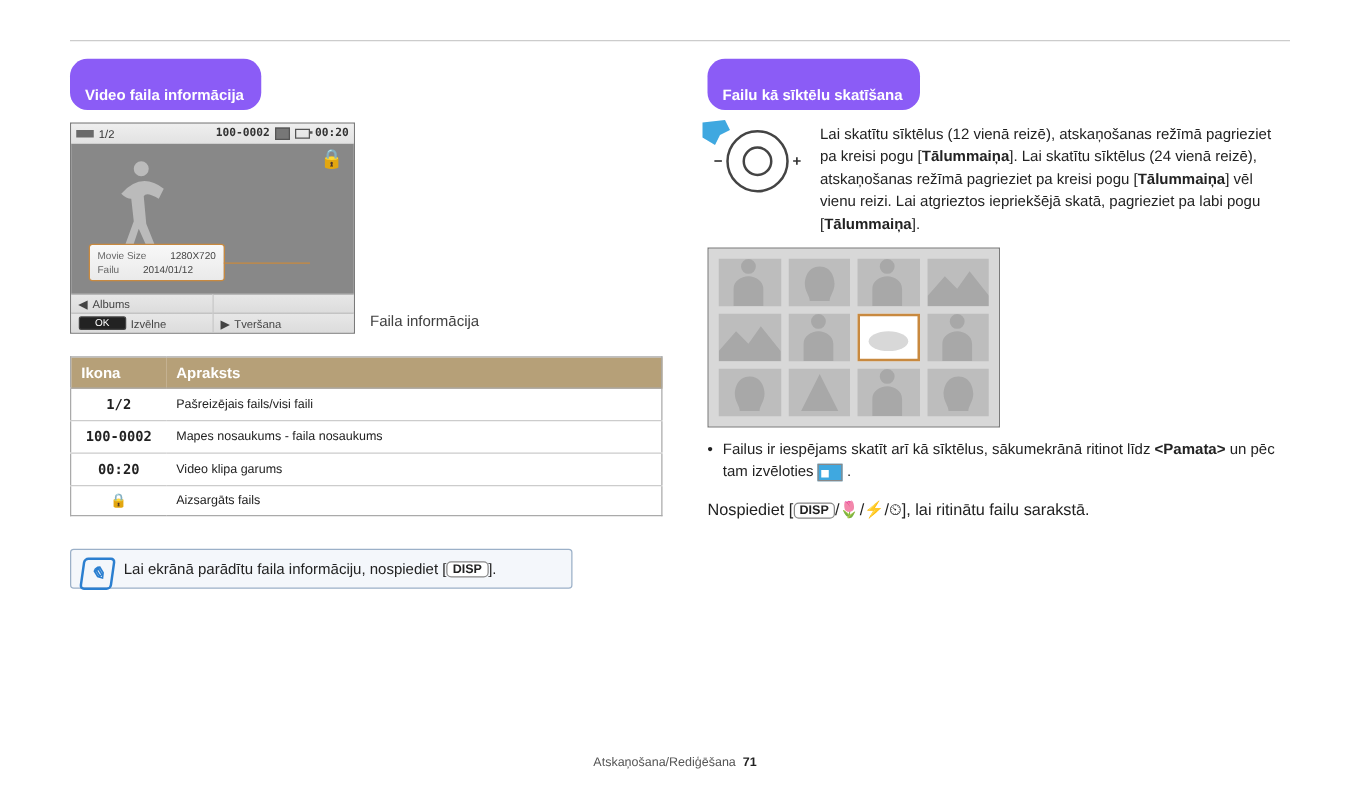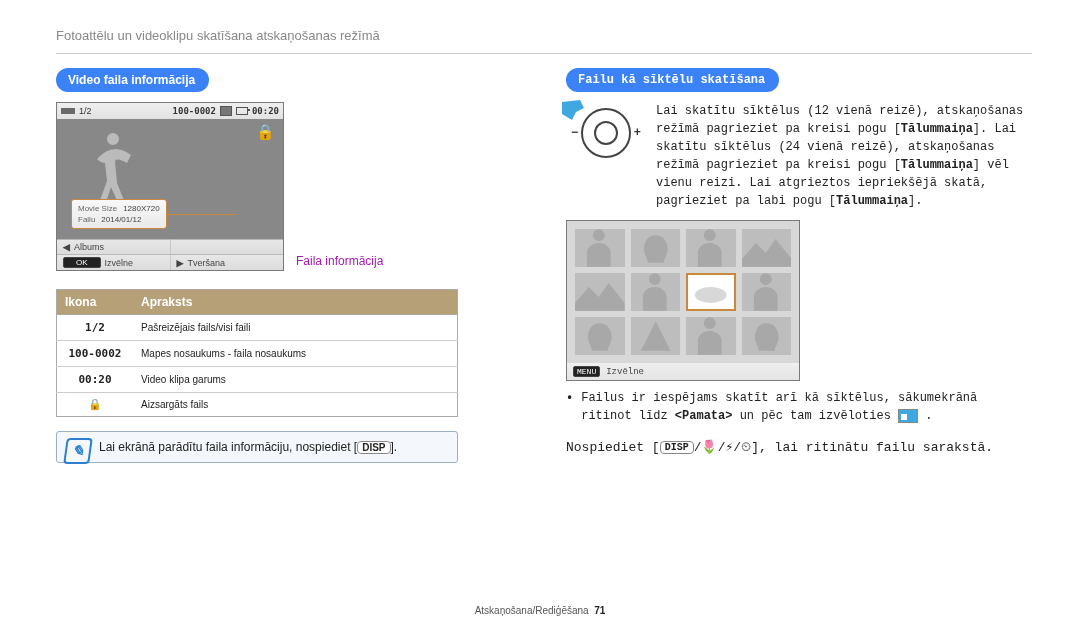--- a/index.html
+++ b/index.html
@@ -26,29 +26,29 @@
   .hr {
     border: none;
     border-top: 1px solid #ccc;
     margin: 4px 0 14px 0;
   }
   .cols {
     display: flex;
     gap: 40px;
   }
   .col-left { width: 470px; }
-  .col-right { width: 460px; font-family: Liberation Mono, monospace; }
+  .col-right { width: 460px; }
 
   .pill {
     display: inline-block;
-    background: #3b82f6;
+    background: #8b5cf6;
     color: #fff;
     font-weight: bold;
     font-size: 12px;
-    padding: 5px 14px 5px 12px;
+    padding: 22px 14px 5px 12px;
     border-radius: 14px;
     margin-bottom: 10px;
   }
 
   
   .camera {
     border: 1px solid #7a7a7a;
     width: 226px;
     background: #f4f4f4;
     margin-bottom: 18px;
@@ -94,21 +94,21 @@
     left: 14px;
     bottom: 10px;
     background: linear-gradient(#f8f8f8,#eaeaea);
     border: 1px solid #c8893f;
     border-radius: 3px;
     font-size: 8px;
     padding: 3px 6px;
     line-height: 11px;
     color:#444;
   }
-  .info-popup .r { display:flex; gap:6px;}
+  .info-popup .r { display:flex; gap:19px;}
   .info-popup .k{color:#666;}
   .info-popup::after {
     content:"";
     position:absolute;
     right:-69px; top:50%;
     width:69px; height:1px;
     background:#c8893f;
   }
   .camera-bottom {
     background: linear-gradient(#e8e8e8,#dcdcdc);
@@ -133,29 +133,29 @@
     padding:0 12px;
     border-radius:2px;
   }
   .camera-bottom .arrow{font-weight:bold;}
 
   .file-info-callout {
     position:absolute;
     left: 240px;
     top: 152px;
     font-size: 12px;
-    color:#a21caf;
+    color:#404040;
   }
 
   
   .icon-table {
     border:1px solid #aaa;
     border-collapse: collapse;
-    width: 402px;
-    margin-bottom: 14px;
+    width: 474px;
+    margin-bottom: 26px;
   }
   .icon-table th {
     background: #b6a078;
     color:#fff;
     font-weight: bold;
     font-size: 12px;
     text-align: left;
     padding: 5px 8px;
     border-bottom:1px solid #aaa;
   }
@@ -286,21 +286,20 @@
     color:#555;
   }
   .footer b{font-weight:bold;color:#222;}
 
   .left-wrap{position:relative;}
 </style>
 </head>
 <body>
 
 <div class="page">
-  <div class="breadcrumb">Fotoattēlu un videoklipu skatīšana atskaņošanas režīmā</div>
   <hr class="hr">
 
   <div class="cols">
 
     <div class="col-left">
       <div class="pill">Video faila informācija</div>
 
       <div class="left-wrap">
         <div class="camera">
           <div class="camera-top">
@@ -432,24 +431,20 @@
           <div class="thumb"><svg viewBox="0 0 50 38">
                 <path fill="#a8a8a8" d="M25 4 L40 34 H10 Z"></path>
               </svg></div>
           <div class="thumb"><svg viewBox="0 0 50 38">
                 <path fill="#a8a8a8" d="M18 6a6 6 0 1 1 12 0 6 6 0 1 1-12 0M12 38V24c0-6 6-10 12-10s12 4 12 10v14z"></path>
               </svg></div>
           <div class="thumb"><svg viewBox="0 0 50 38">
                 <path fill="#a8a8a8" d="M25 6c10 0 12 10 12 14 0 6-4 10-4 14H17c0-4-4-8-4-14C13 16 15 6 25 6Z"></path>
               </svg></div>
         </div>
-        <div class="thumb-bottom">
-          <span class="menu-box">MENU</span>
-          <span>Izvēlne</span>
-        </div>
       </div>
 
       <div class="bullet-note">
         <span class="dot">•</span>
         <div>
           <span>Failus ir iespējams skatīt arī kā sīktēlus, sākumekrānā ritinot līdz </span><b>&lt;Pamata&gt;</b><span> un pēc tam izvēloties </span><span class="thumb-chip"></span><span> .</span>
         </div>
       </div>
 
       <div class="scroll-line">

